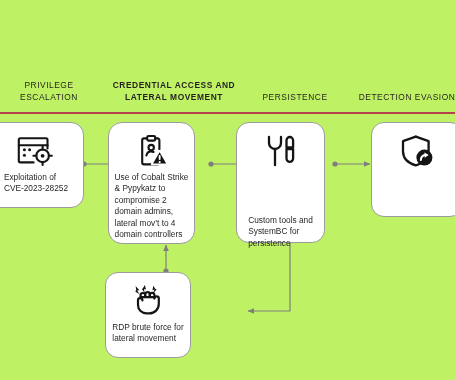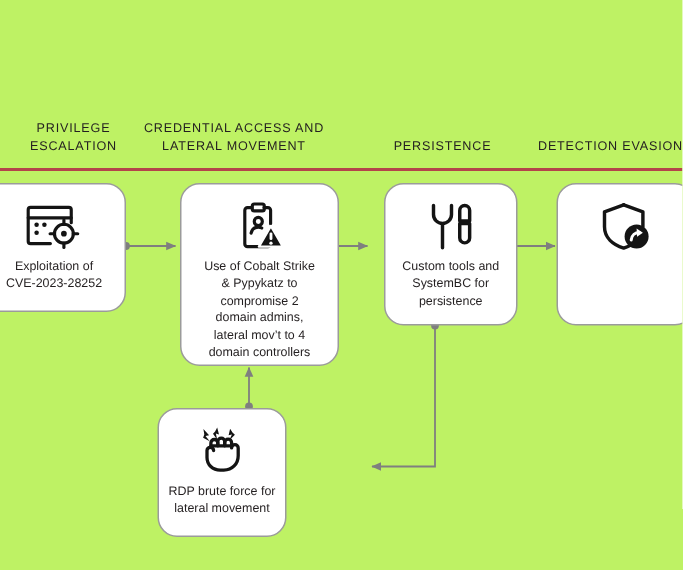--- a/index.html
+++ b/index.html
@@ -55,21 +55,21 @@
   }
   .node-icon {
     display: block;
     margin-top: 11px;
     margin-bottom: 4px;
     line-height: 0;
   }
   .node-label {
     font-size: 8.3px;
     line-height: 11.4px;
-    text-align: center;
+    text-align: left;
     color: #231f20;
     padding: 0 5px 9px 5px;
     white-space: pre-line;
   }
 
   
   .conn-svg {
     position: absolute;
     left: 0;
     top: 0;
@@ -80,21 +80,21 @@
   }
 </style>
 </head>
 <body>
 
 <div id="canvas">
 
   <div class="phase-header" style="left:-2px; top:80px; width:102px;">PRIVILEGE
 ESCALATION</div>
 
-  <div class="phase-header" style="left:86px; top:80px; width:140px;">CREDENTIAL ACCESS AND
+  <div class="phase-header" style="left:104px; top:80px; width:140px;font-weight:bold;">CREDENTIAL ACCESS AND
 LATERAL MOVEMENT</div>
 
   <div class="phase-header" style="left:237px; top:92px; width:116px;">PERSISTENCE</div>
 
   <div class="phase-header" style="left:355px; top:92px; width:104px;">DETECTION EVASION</div>
 
   <div class="divider-rule"></div>
 
   <svg class="conn-svg" viewBox="0 0 455 380">
     <defs>
@@ -149,21 +149,21 @@
           <path d="M25.6,28.0 v3.0"></path>
           <path d="M16.4,21.8 h3.0"></path>
           <path d="M31.8,21.8 h3.0"></path>
         </g>
       </svg>
     </span>
     <span class="node-label">Exploitation of
 CVE-2023-28252</span>
   </div>
 
-  <div class="node" style="left:120px; top:122px; width:106px; height:122px;">
+  <div class="node" style="left:108px; top:122px; width:87px; height:122px;border-radius:14px;">
     <span class="node-icon">
       <svg width="34" height="34" viewBox="0 0 34 34">
         <g fill="none" stroke="#141414" stroke-width="2.1" stroke-linecap="round" stroke-linejoin="round">
           <path d="M20.0,4.4 h2.6 a1.8,1.8 0 0 1 1.8,1.8 v9.0"></path>
           <path d="M24.4,22.0 v6.6 a1.8,1.8 0 0 1 -1.8,1.8 h-13.6 a1.8,1.8 0 0 1 -1.8,-1.8 v-22.4 a1.8,1.8 0 0 1 1.8,-1.8 h2.6"></path>
           <rect x="12.2" y="2.0" width="8.0" height="4.6" rx="1.3"></rect>
           <circle cx="16.2" cy="13.6" r="2.7"></circle>
           <path d="M11.4,21.4 c0.6,-2.6 2.6,-4.0 4.8,-4.0 c0.8,0 1.6,0.2 2.3,0.6"></path>
         </g>
         <g>
@@ -174,21 +174,21 @@
       </svg>
     </span>
     <span class="node-label">Use of Cobalt Strike
 &amp; Pypykatz to
 compromise 2
 domain admins,
 lateral mov’t to 4
 domain controllers</span>
   </div>
 
-  <div class="node" style="left:256px; top:122px; width:89px; height:95px;">
+  <div class="node" style="left:236px; top:122px; width:89px; height:121px;gap:43px;">
     <span class="node-icon">
       <svg width="36" height="34" viewBox="0 0 36 34">
         <g fill="none" stroke="#141414" stroke-width="2.3" stroke-linecap="round" stroke-linejoin="round">
           <path d="M6.0,3.0 v6.0 a6.0,6.0 0 0 0 12.0,0 v-6.0"></path>
           <path d="M12.0,15.2 v16.0"></path>
           <path d="M26.8,3.0 a3.3,3.3 0 0 1 3.3,3.3 v7.0 h-6.6 v-7.0 a3.3,3.3 0 0 1 3.3,-3.3 z"></path>
           <path d="M23.5,15.0 h6.6 v9.6 a3.3,3.3 0 0 1 -3.3,3.3 a3.3,3.3 0 0 1 -3.3,-3.3 z"></path>
         </g>
       </svg>
     </span>

